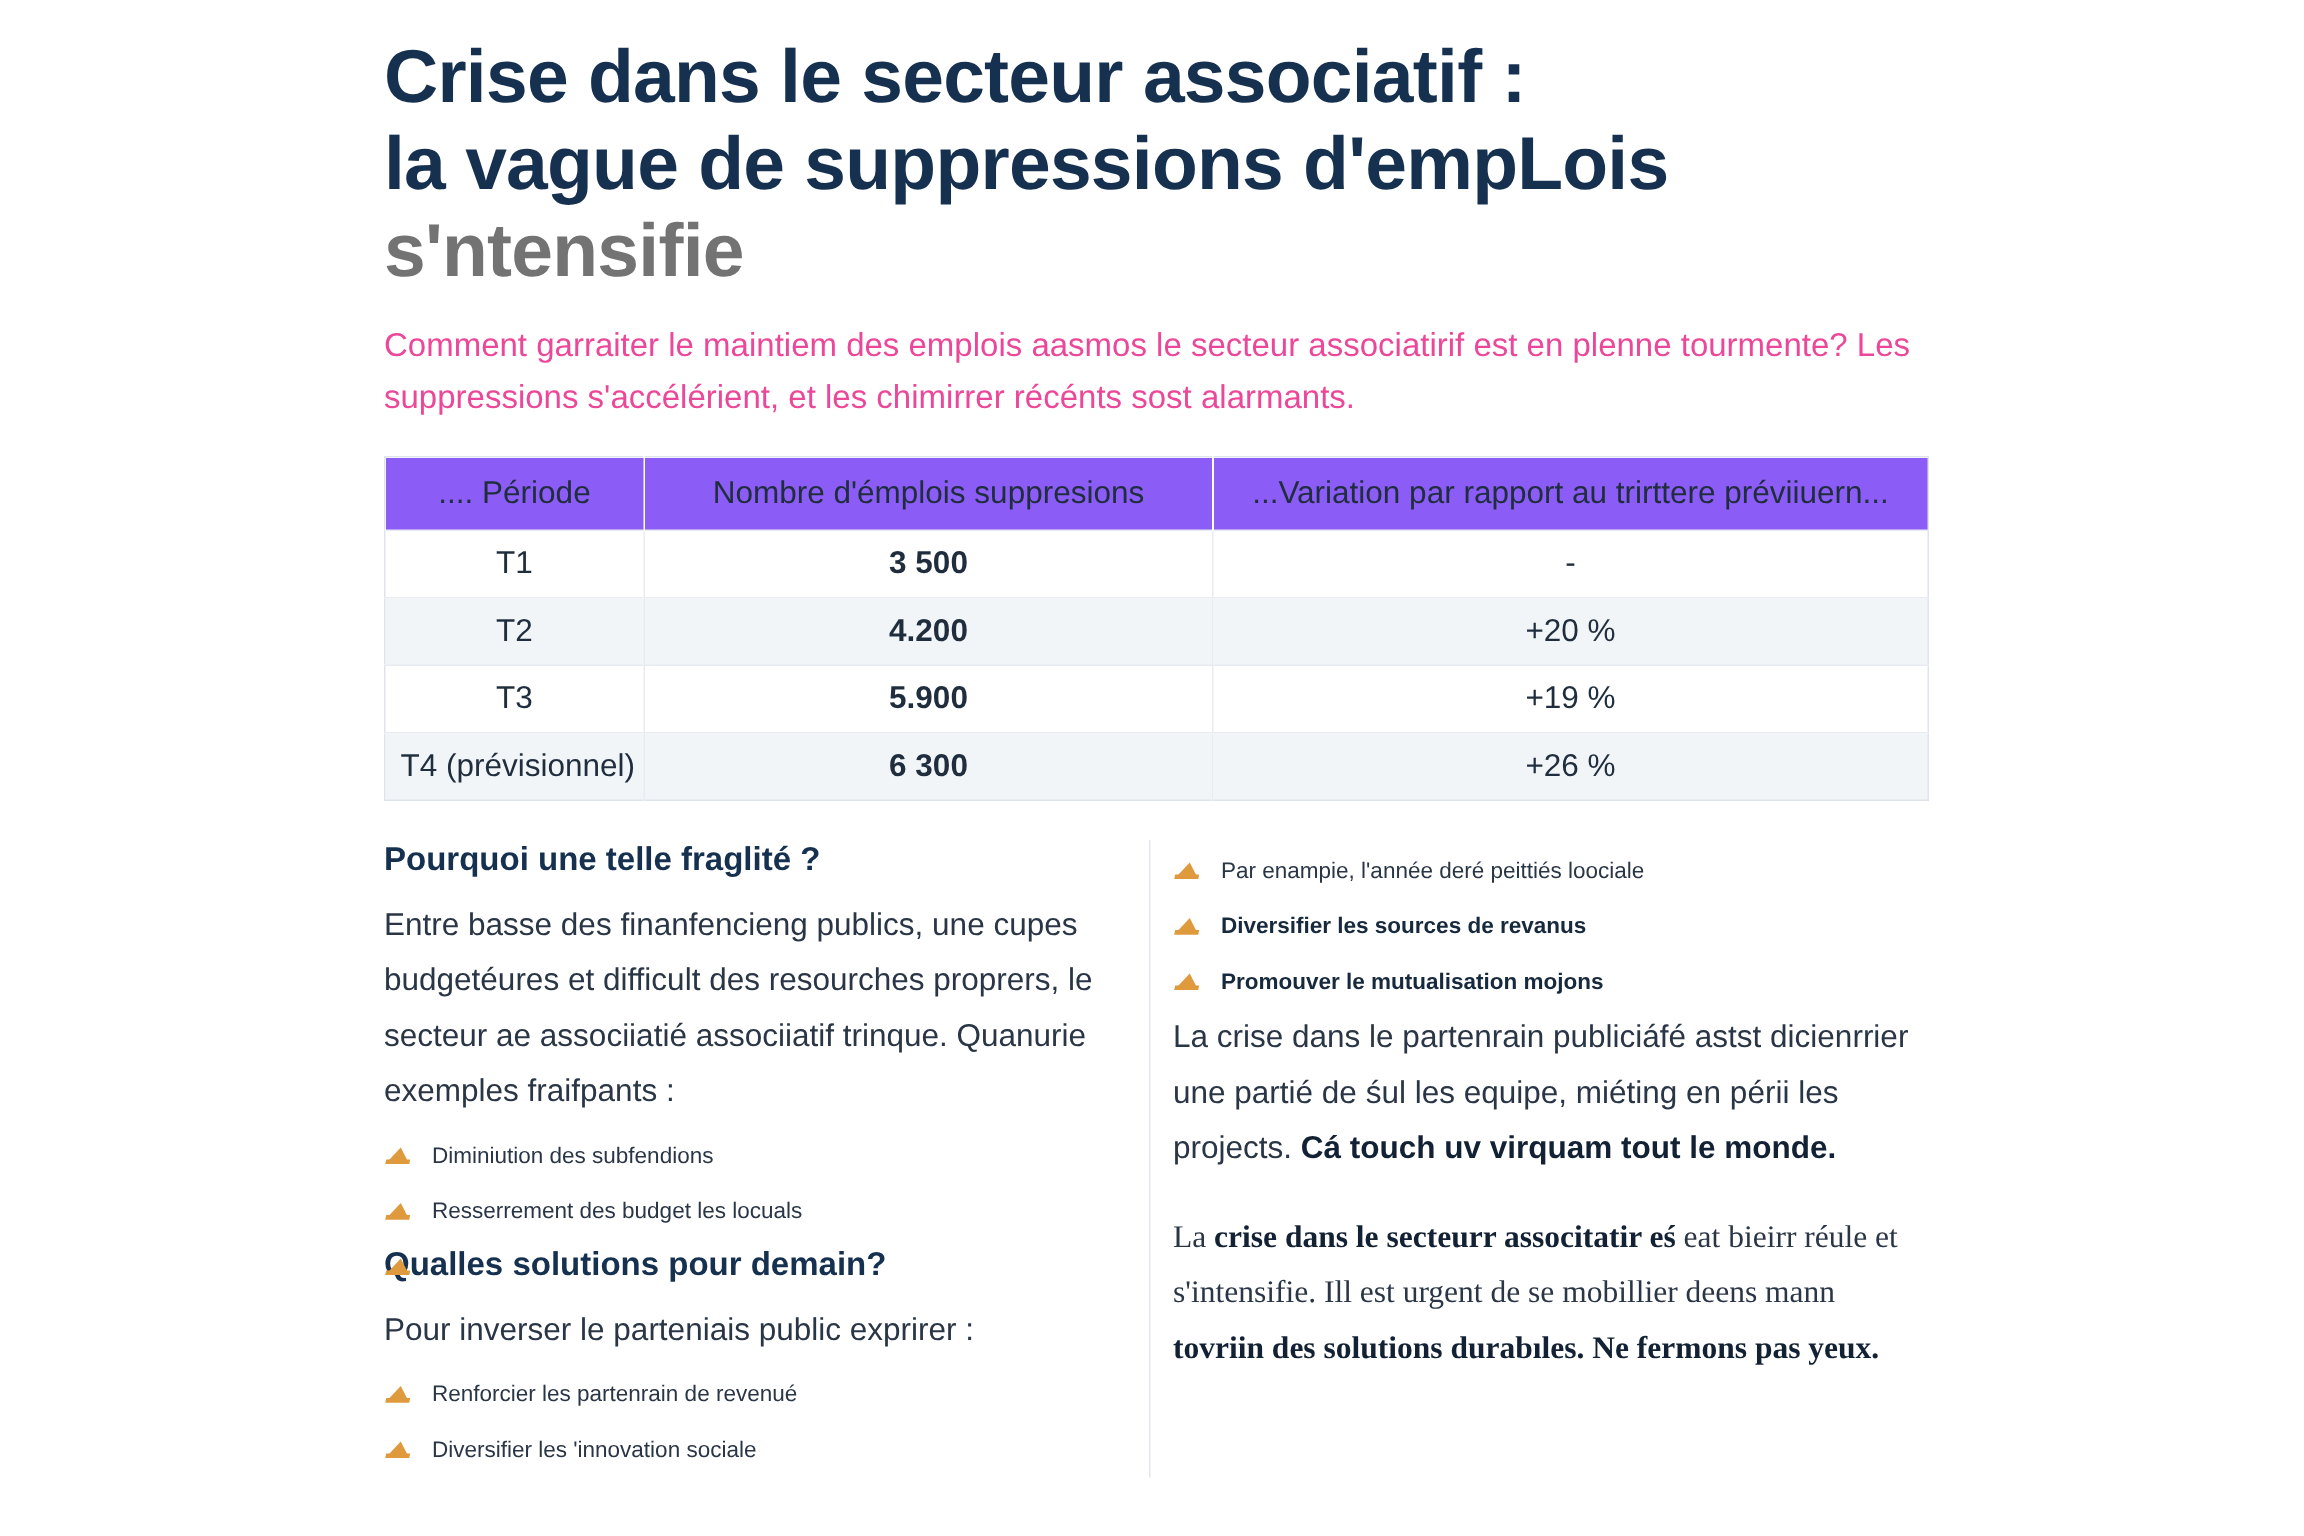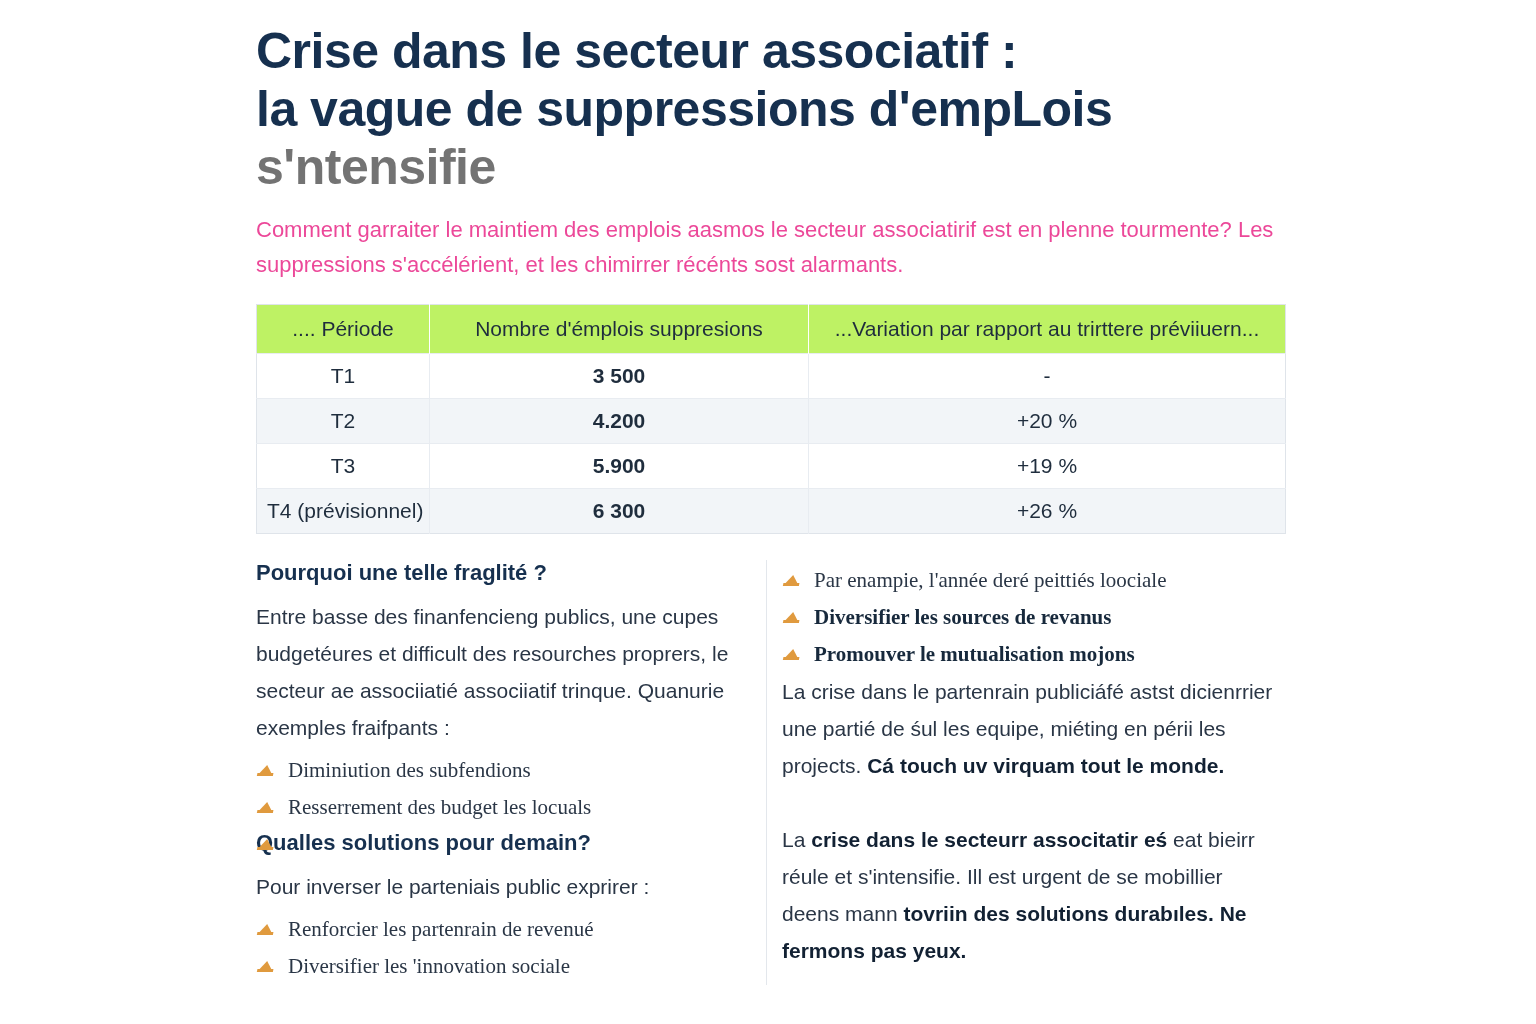--- a/index.html
+++ b/index.html
@@ -51,21 +51,21 @@
 
   
   .data-table {
     margin-top: 16px;
     width: 1030px;
     border-collapse: collapse;
     table-layout: fixed;
     border: 1px solid #dfe4ea;
   }
   .data-table th {
-    background: #bef264;
+    background: #8b5cf6;
     color: #1f2d3d;
     font-weight: normal;
     font-size: 21px;
     padding: 12px 10px;
     text-align: center;
     border-right: 1px solid #ffffff;
     white-space: nowrap;
     overflow: hidden;
   }
   .data-table th:last-child { border-right: none; }
@@ -129,25 +129,24 @@
   p.body-text b { color: #122133; }
 
   ul.bullets {
     list-style: none;
     margin: 6px 0 0 0;
     padding: 0;
   }
   ul.bullets li {
     position: relative;
     padding-left: 32px;
-    font-size: 21px;
+    font-size: 15px;
     line-height: 37px;
     color: #2a3646;
     white-space: nowrap;
-    font-family: Liberation Serif, serif;
   }
   ul.bullets li.bold { font-weight: bold; color: #17293c; }
   .bullet-mark {
     position: absolute;
     left: 2px;
     top: 13px;
     width: 0;
     height: 0;
     border-left: 8px solid transparent;
     border-right: 8px solid transparent;
@@ -266,21 +265,21 @@
         <li class="bold">
           <span class="bullet-mark"></span>
           <span>Promouver le mutualisation mojons</span>
         </li>
       </ul>
 
       <p class="body-text right-para">
         <span>La crise dans le partenrain publiciáfé  astst dicienrrier une partié de śul les equipe, miéting en périi les projects. </span><b>Cá touch uv virquam tout le monde.</b>
       </p>
 
-      <p class="body-text right-para-2" style="margin-top:37px;">
+      <p class="body-text right-para-2" style="margin-top:22px;font-family:Liberation Serif, serif;">
         <span>La </span><b>crise dans le secteurr associtatir eś</b><span> eat bieirr réule et s'intensifie. Ill est urgent de se mobillier deens mann </span><b>tovriin des solutions durabıles. Ne fermons pas yeux.</b>
       </p>
 
     </div>
 
   </div>
 
 </div>
 
 </body></html>

